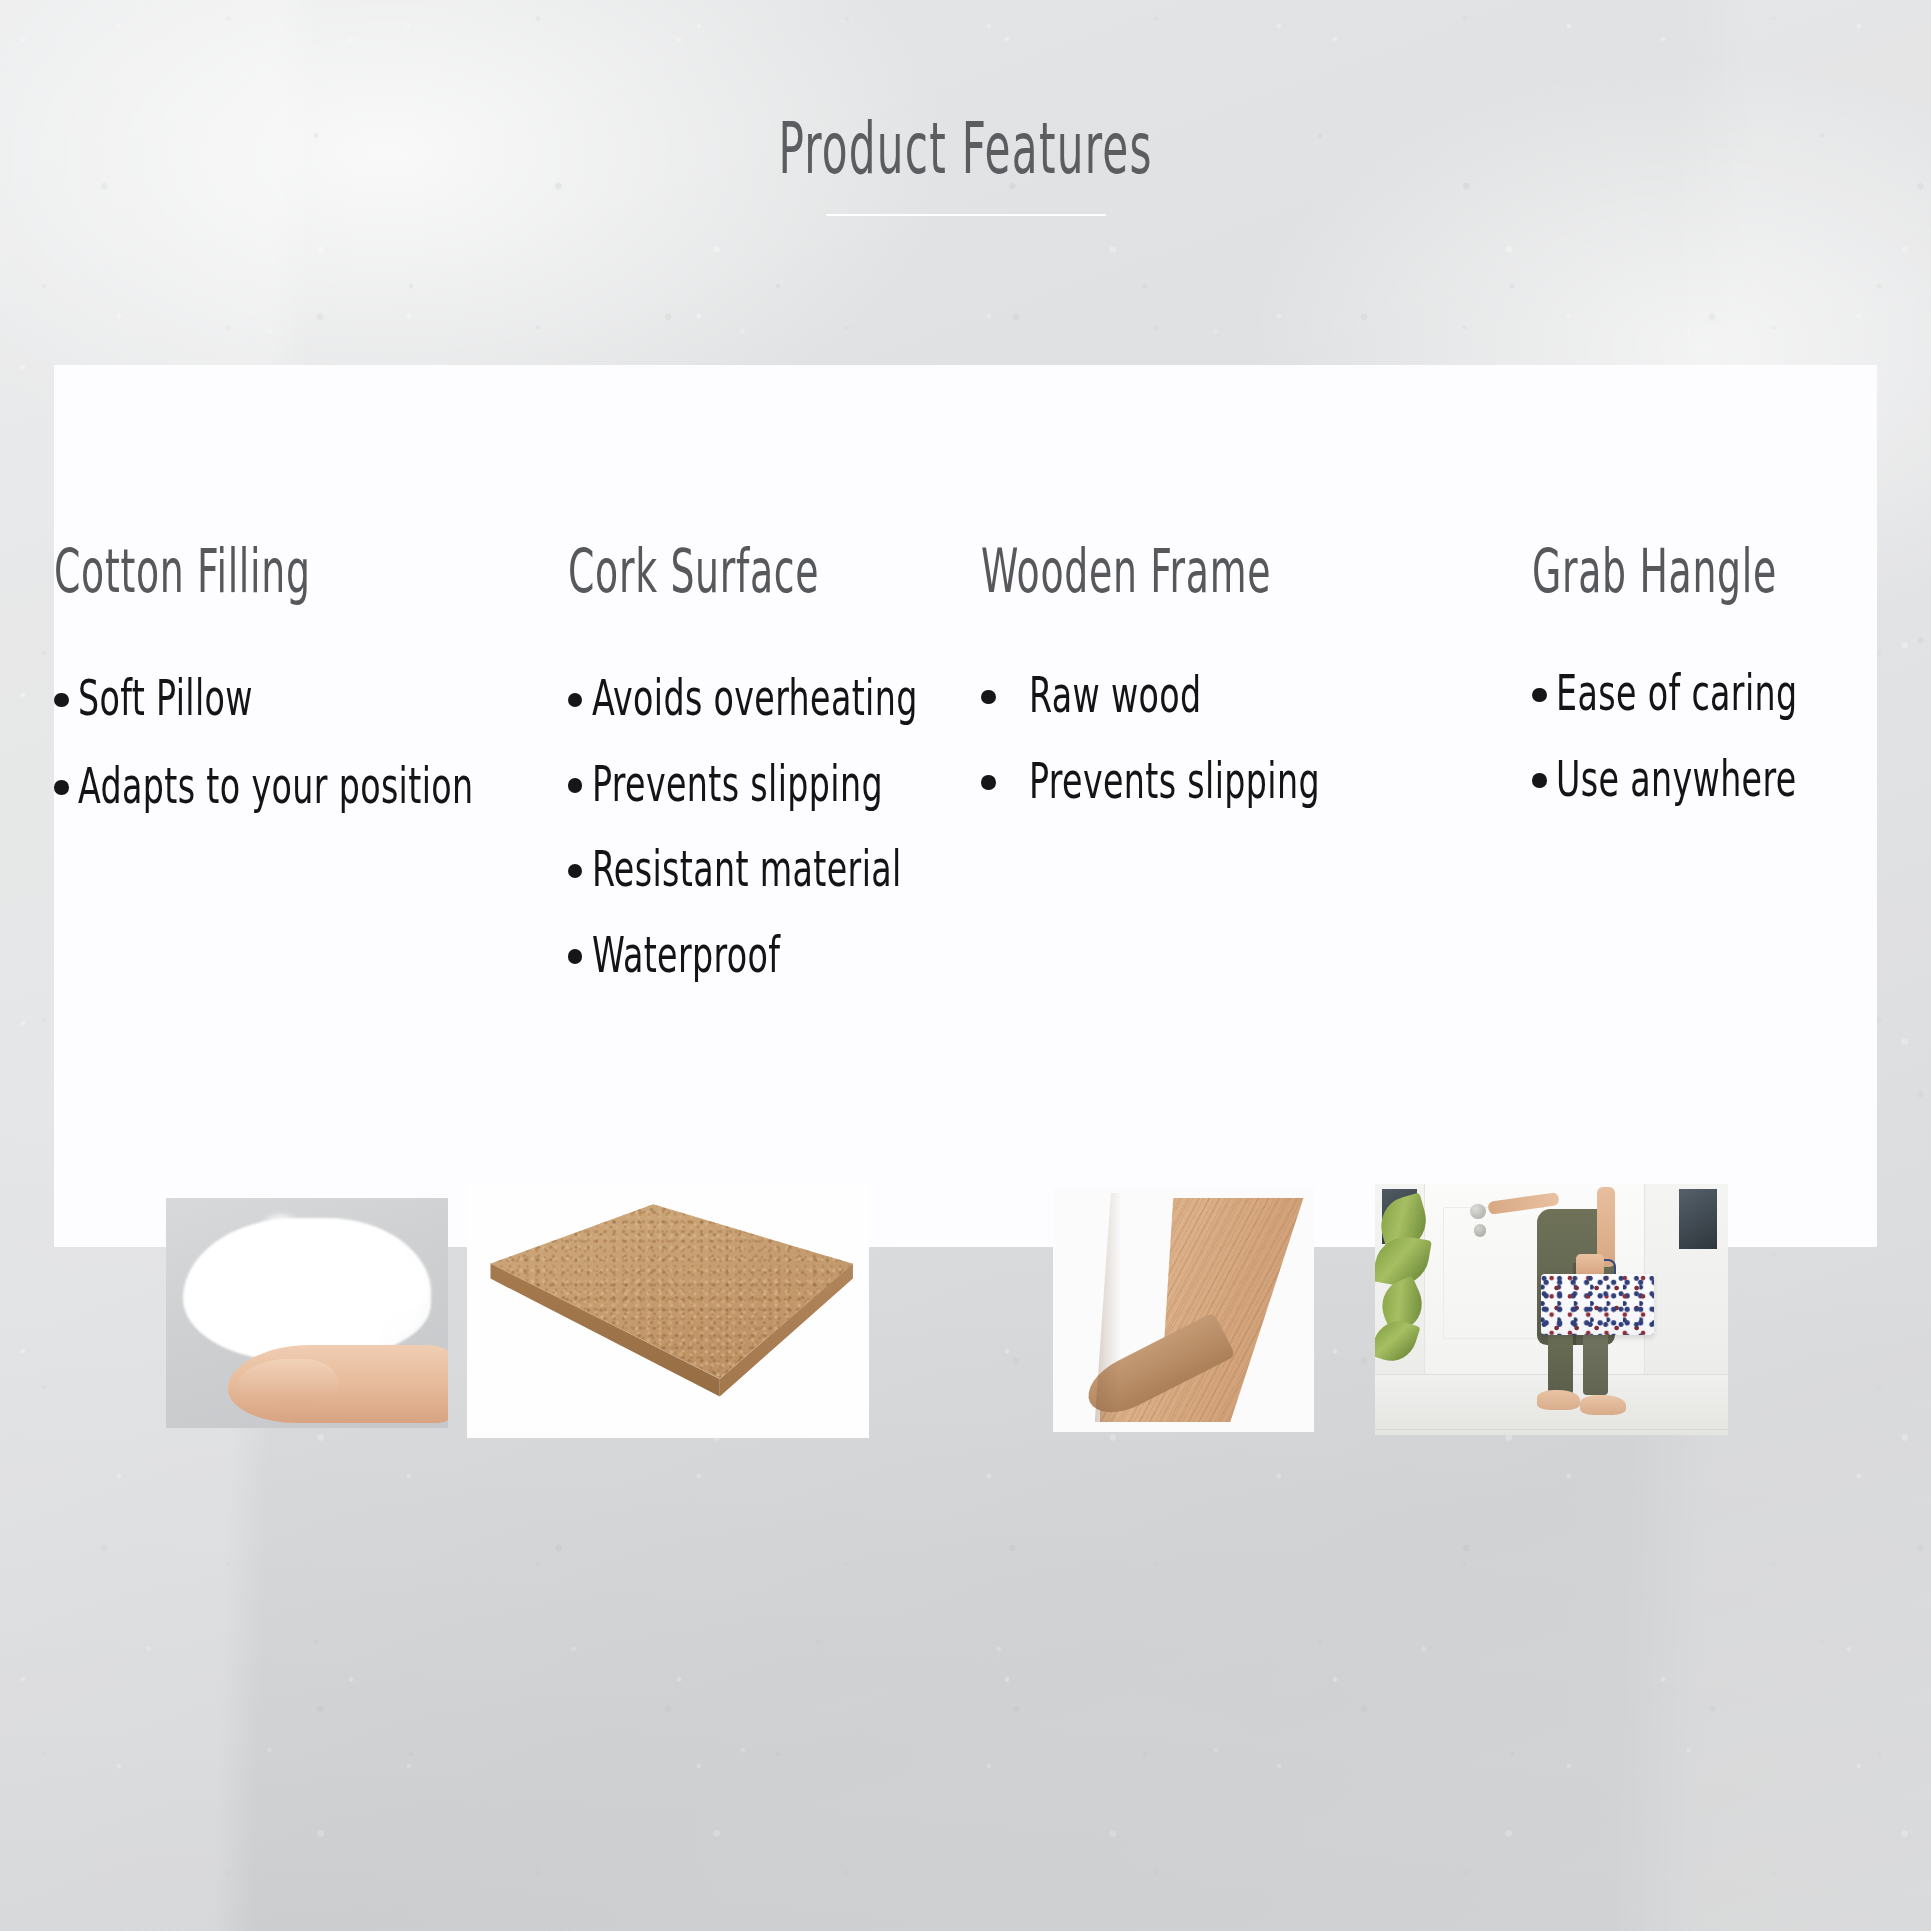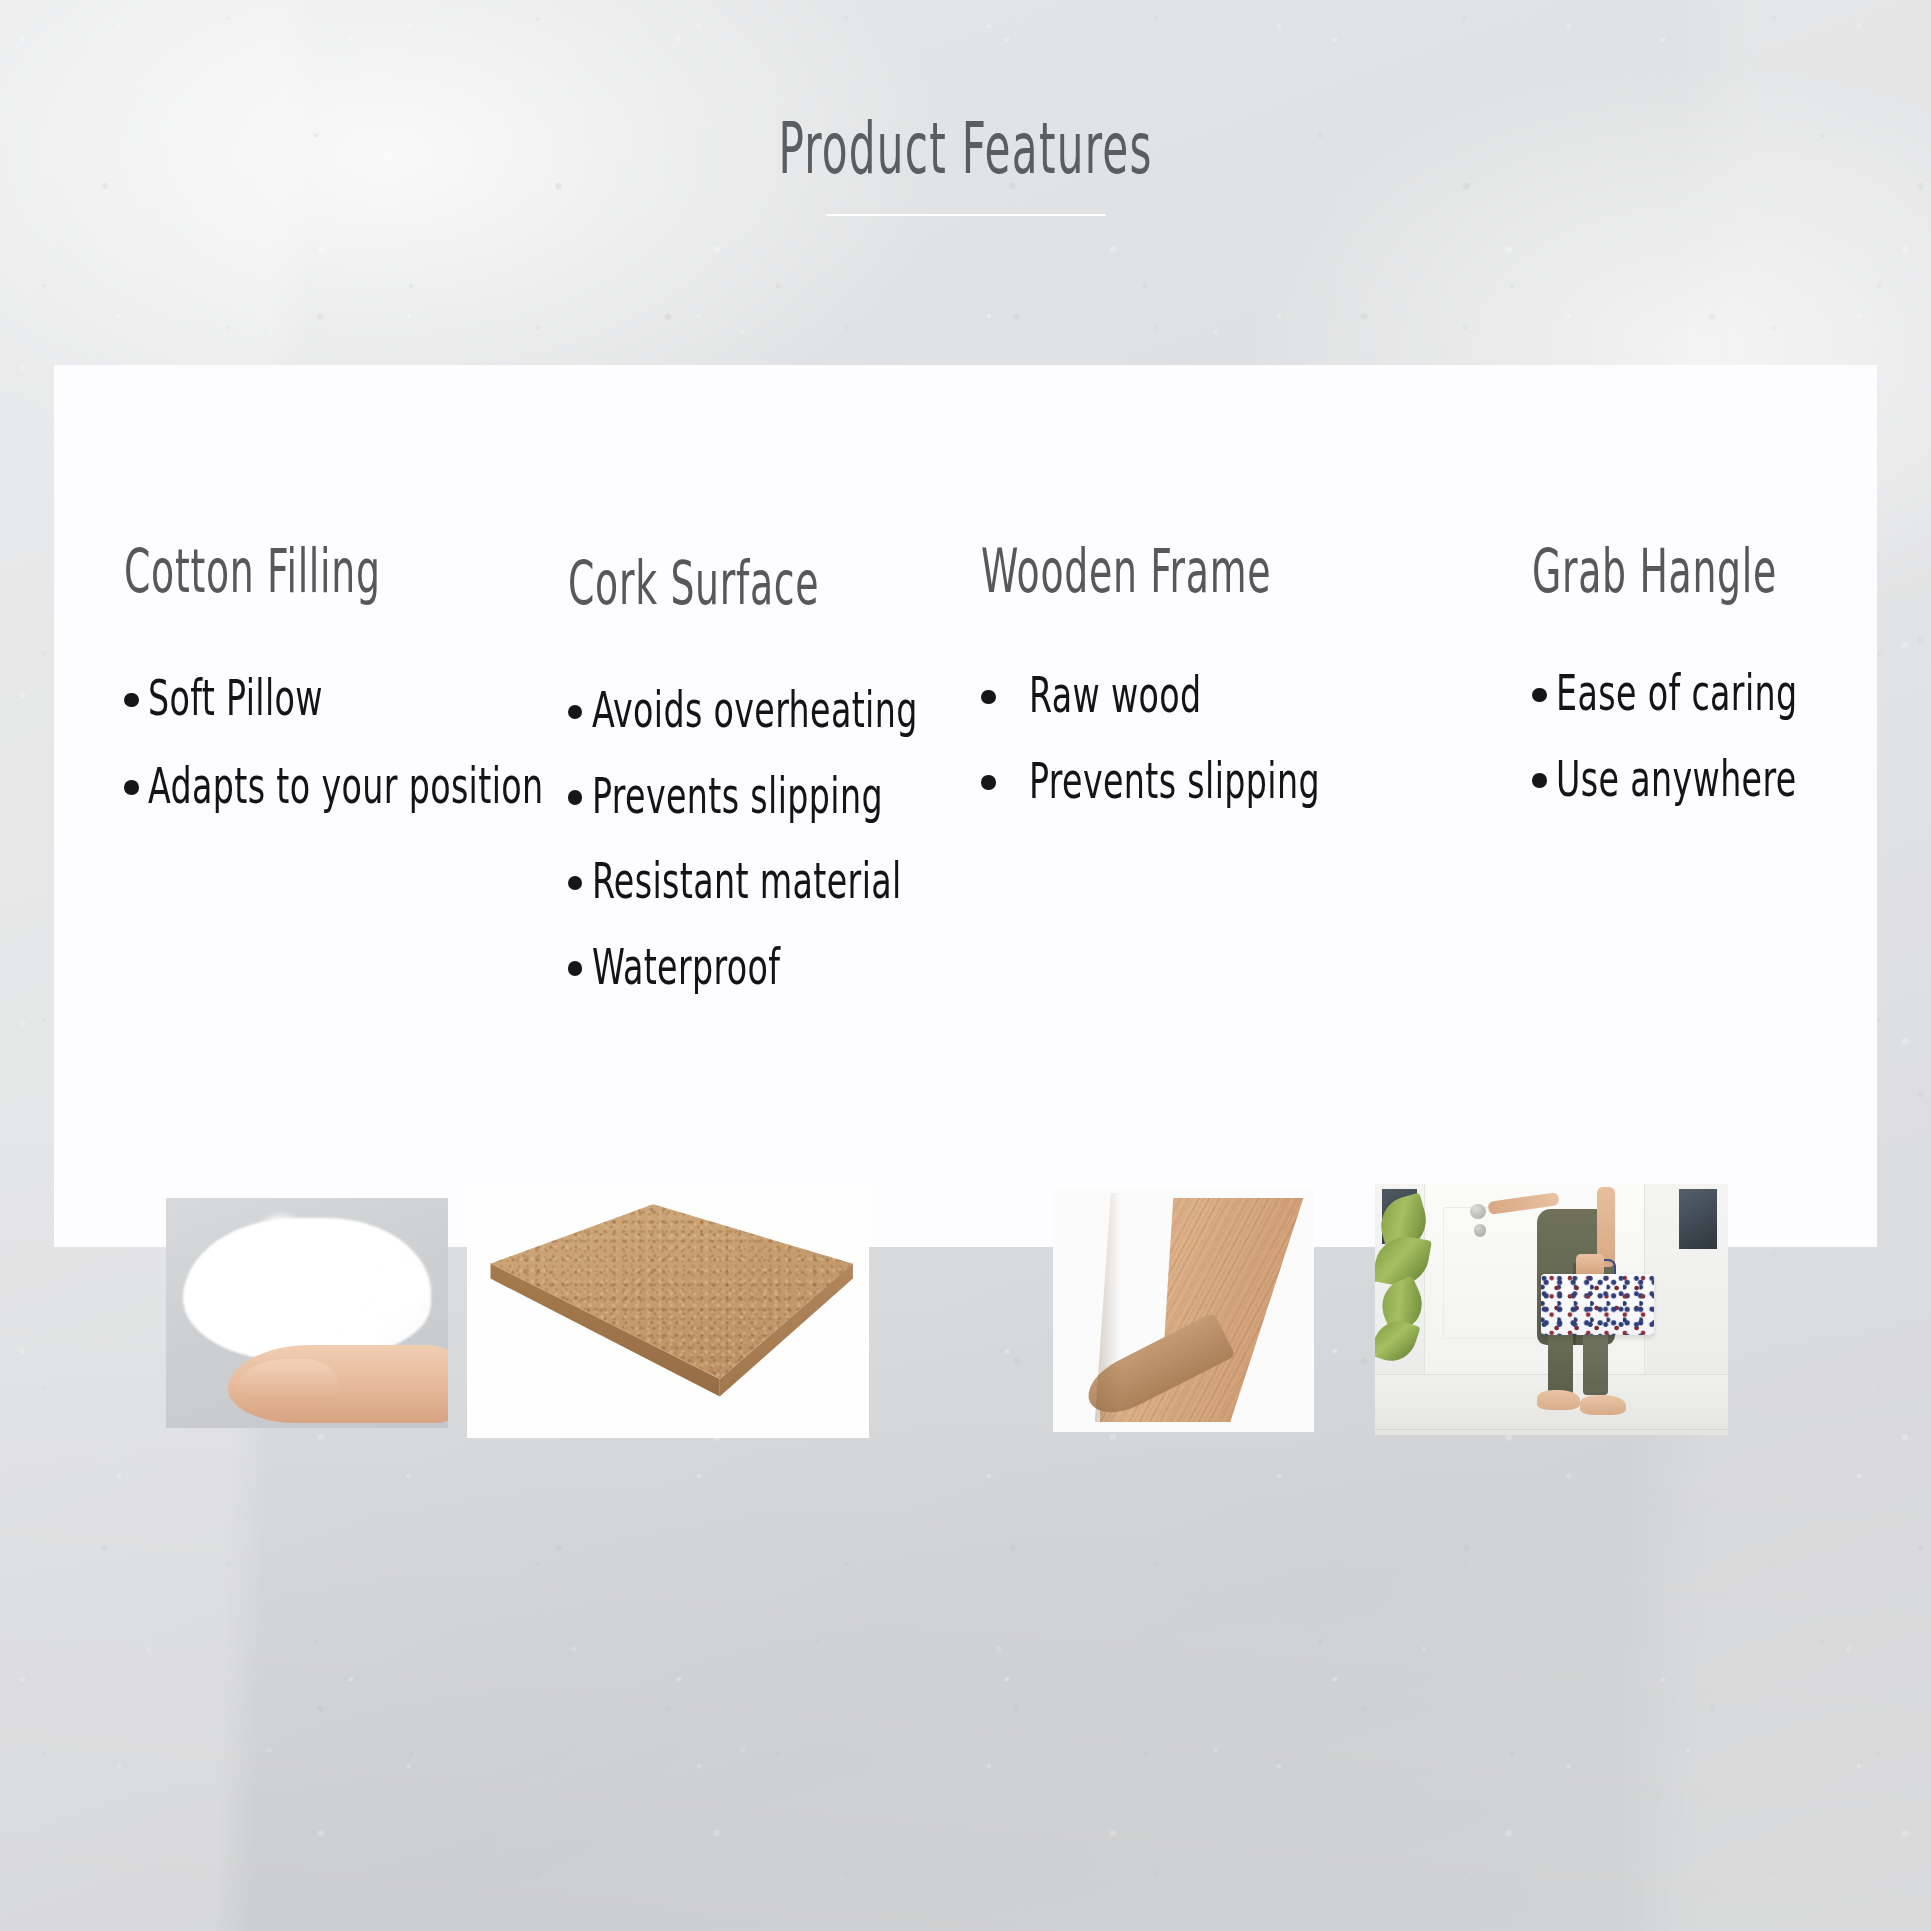--- a/index.html
+++ b/index.html
@@ -102,22 +102,22 @@
     top: 541px;
     width: 1823px;
     display: flex;
     align-items: flex-start;
     z-index: 4;
   }
   .col {
     box-sizing: border-box;
     padding-right: 17.4px;
   }
-  .col-0 { width: 502px; padding-left: 70px; }
-  .col-1 { width: 425px; padding-left: 11.6px; margin-top: 12px; }
+  .col-0 { width: 502px; }
+  .col-1 { width: 425px; padding-left: 11.6px; }
   .col-2 { width: 454px; padding-left: 0px; }
   .col-3 { width: 442px; padding-left: 97px; }
 
   .col-title {
     font-family: "DejaVu Sans Condensed", "Liberation Sans Narrow", "Liberation Sans", sans-serif;
     font-size: 60px;
     font-weight: 400;
     color: #56585b;
     letter-spacing: 1px;
     line-height: 1;

